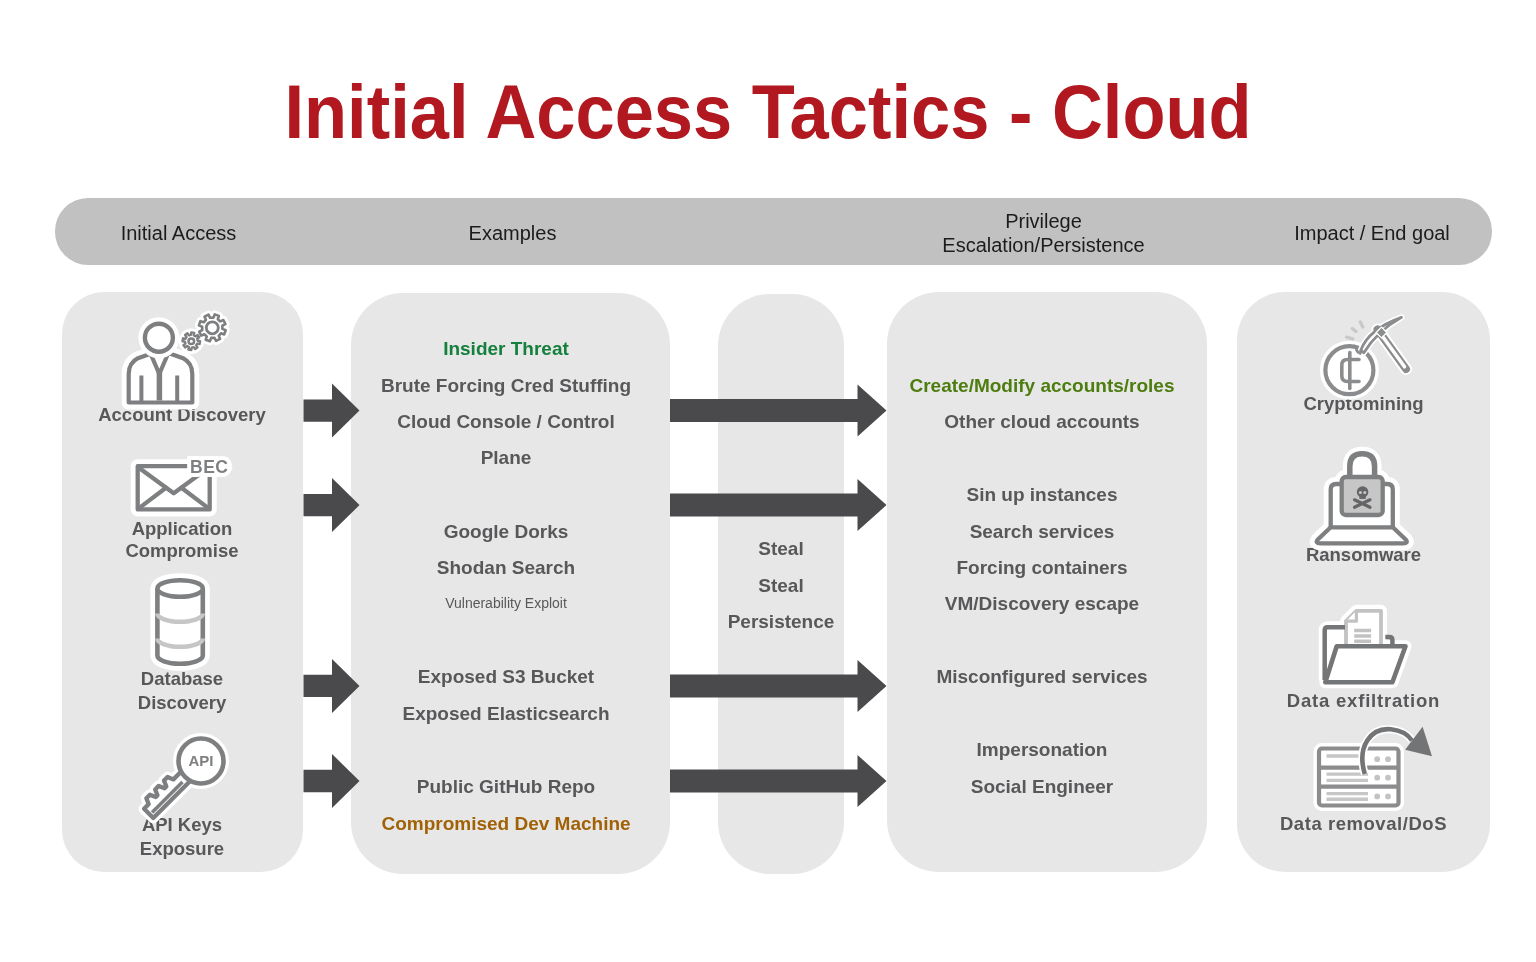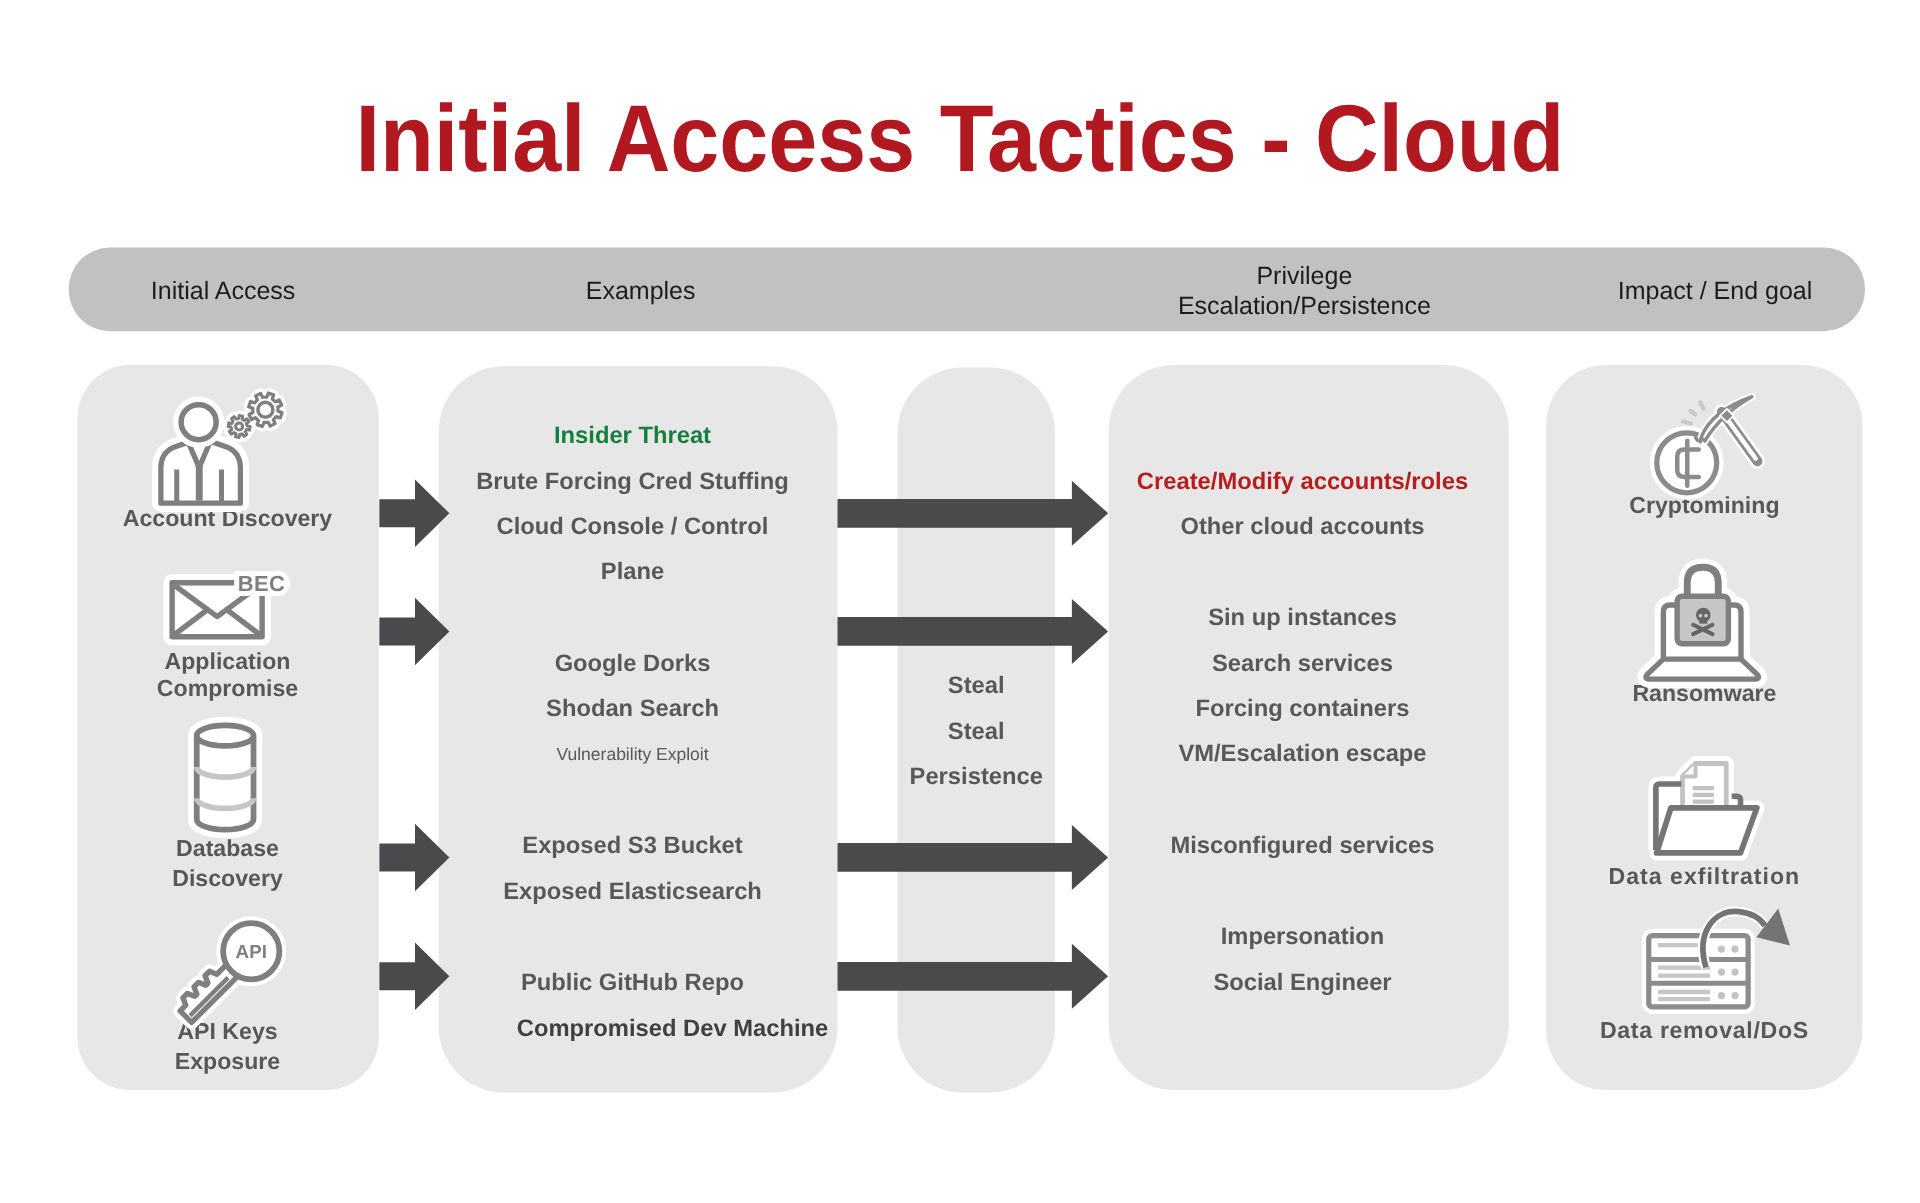--- a/index.html
+++ b/index.html
@@ -19,30 +19,30 @@
 <div style="position:absolute;left:156.0px;top:339.4px;width:700px;text-align:center;font-size:19px;font-weight:700;color:#15803d;line-height:19px;transform:translateZ(0);">Insider Threat</div>
 <div style="position:absolute;left:156.0px;top:375.7px;width:700px;text-align:center;font-size:19px;font-weight:700;color:#58585a;line-height:19px;transform:translateZ(0);">Brute Forcing Cred Stuffing</div>
 <div style="position:absolute;left:156.0px;top:412.0px;width:700px;text-align:center;font-size:19px;font-weight:700;color:#58585a;line-height:19px;transform:translateZ(0);">Cloud Console / Control</div>
 <div style="position:absolute;left:156.0px;top:448.3px;width:700px;text-align:center;font-size:19px;font-weight:700;color:#58585a;line-height:19px;transform:translateZ(0);">Plane</div>
 <div style="position:absolute;left:156.0px;top:521.7px;width:700px;text-align:center;font-size:19px;font-weight:700;color:#58585a;line-height:19px;transform:translateZ(0);">Google Dorks</div>
 <div style="position:absolute;left:156.0px;top:558.0px;width:700px;text-align:center;font-size:19px;font-weight:700;color:#58585a;line-height:19px;transform:translateZ(0);">Shodan Search</div>
 <div style="position:absolute;left:156.0px;top:594.3px;width:700px;text-align:center;font-size:14px;font-weight:400;color:#58585a;line-height:19px;transform:translateZ(0);">Vulnerability Exploit</div>
 <div style="position:absolute;left:156.0px;top:667.2px;width:700px;text-align:center;font-size:19px;font-weight:700;color:#58585a;line-height:19px;transform:translateZ(0);">Exposed S3 Bucket</div>
 <div style="position:absolute;left:156.0px;top:703.5px;width:700px;text-align:center;font-size:19px;font-weight:700;color:#58585a;line-height:19px;transform:translateZ(0);">Exposed Elasticsearch</div>
 <div style="position:absolute;left:156.0px;top:777.2px;width:700px;text-align:center;font-size:19px;font-weight:700;color:#58585a;line-height:19px;transform:translateZ(0);">Public GitHub Repo</div>
-<div style="position:absolute;left:156.0px;top:813.5px;width:700px;text-align:center;font-size:19px;font-weight:700;color:#404040;line-height:19px;transform:translateZ(0);margin-left:32px;">Compromised Dev Machine</div>
+<div style="position:absolute;left:156.0px;top:813.5px;width:700px;text-align:center;font-size:19px;font-weight:700;color:#a16207;line-height:19px;transform:translateZ(0);">Compromised Dev Machine</div>
 <div style="position:absolute;left:431.0px;top:539.2px;width:700px;text-align:center;font-size:19px;font-weight:700;color:#58585a;line-height:19px;transform:translateZ(0);">Steal</div>
 <div style="position:absolute;left:431.0px;top:575.8px;width:700px;text-align:center;font-size:19px;font-weight:700;color:#58585a;line-height:19px;transform:translateZ(0);">Steal</div>
 <div style="position:absolute;left:431.0px;top:612.4px;width:700px;text-align:center;font-size:19px;font-weight:700;color:#58585a;line-height:19px;transform:translateZ(0);">Persistence</div>
-<div style="position:absolute;left:692.0px;top:375.8px;width:700px;text-align:center;font-size:19px;font-weight:700;color:#b91c1c;line-height:19px;transform:translateZ(0);">Create/Modify accounts/roles</div>
+<div style="position:absolute;left:692.0px;top:375.8px;width:700px;text-align:center;font-size:19px;font-weight:700;color:#4d7c0f;line-height:19px;transform:translateZ(0);">Create/Modify accounts/roles</div>
 <div style="position:absolute;left:692.0px;top:412.1px;width:700px;text-align:center;font-size:19px;font-weight:700;color:#58585a;line-height:19px;transform:translateZ(0);">Other cloud accounts</div>
 <div style="position:absolute;left:692.0px;top:485.2px;width:700px;text-align:center;font-size:19px;font-weight:700;color:#58585a;line-height:19px;transform:translateZ(0);">Sin up instances</div>
 <div style="position:absolute;left:692.0px;top:521.5px;width:700px;text-align:center;font-size:19px;font-weight:700;color:#58585a;line-height:19px;transform:translateZ(0);">Search services</div>
 <div style="position:absolute;left:692.0px;top:557.8px;width:700px;text-align:center;font-size:19px;font-weight:700;color:#58585a;line-height:19px;transform:translateZ(0);">Forcing containers</div>
-<div style="position:absolute;left:692.0px;top:594.1px;width:700px;text-align:center;font-size:19px;font-weight:700;color:#58585a;line-height:19px;transform:translateZ(0);">VM/Escalation escape</div>
+<div style="position:absolute;left:692.0px;top:594.1px;width:700px;text-align:center;font-size:19px;font-weight:700;color:#58585a;line-height:19px;transform:translateZ(0);">VM/Discovery escape</div>
 <div style="position:absolute;left:692.0px;top:667.2px;width:700px;text-align:center;font-size:19px;font-weight:700;color:#58585a;line-height:19px;transform:translateZ(0);">Misconfigured services</div>
 <div style="position:absolute;left:692.0px;top:740.2px;width:700px;text-align:center;font-size:19px;font-weight:700;color:#58585a;line-height:19px;transform:translateZ(0);">Impersonation</div>
 <div style="position:absolute;left:692.0px;top:776.5px;width:700px;text-align:center;font-size:19px;font-weight:700;color:#58585a;line-height:19px;transform:translateZ(0);">Social Engineer</div>
 <div style="position:absolute;left:-168.0px;top:405.8px;width:700px;text-align:center;font-size:18.5px;font-weight:700;color:#58585a;line-height:18.5px;transform:translateZ(0);">Account Discovery</div>
 <div style="position:absolute;left:-168.0px;top:519.9px;width:700px;text-align:center;font-size:18.5px;font-weight:700;color:#58585a;line-height:18.5px;transform:translateZ(0);">Application</div>
 <div style="position:absolute;left:-168.0px;top:542.4px;width:700px;text-align:center;font-size:18.5px;font-weight:700;color:#58585a;line-height:18.5px;transform:translateZ(0);">Compromise</div>
 <div style="position:absolute;left:-168.0px;top:670.1px;width:700px;text-align:center;font-size:18.5px;font-weight:700;color:#58585a;line-height:18.5px;transform:translateZ(0);">Database</div>
 <div style="position:absolute;left:-168.0px;top:694.3px;width:700px;text-align:center;font-size:18.5px;font-weight:700;color:#58585a;line-height:18.5px;transform:translateZ(0);">Discovery</div>
 <div style="position:absolute;left:-168.0px;top:815.8px;width:700px;text-align:center;font-size:18.5px;font-weight:700;color:#58585a;line-height:18.5px;transform:translateZ(0);">API Keys</div>
 <div style="position:absolute;left:-168.0px;top:839.7px;width:700px;text-align:center;font-size:18.5px;font-weight:700;color:#58585a;line-height:18.5px;transform:translateZ(0);">Exposure</div>

